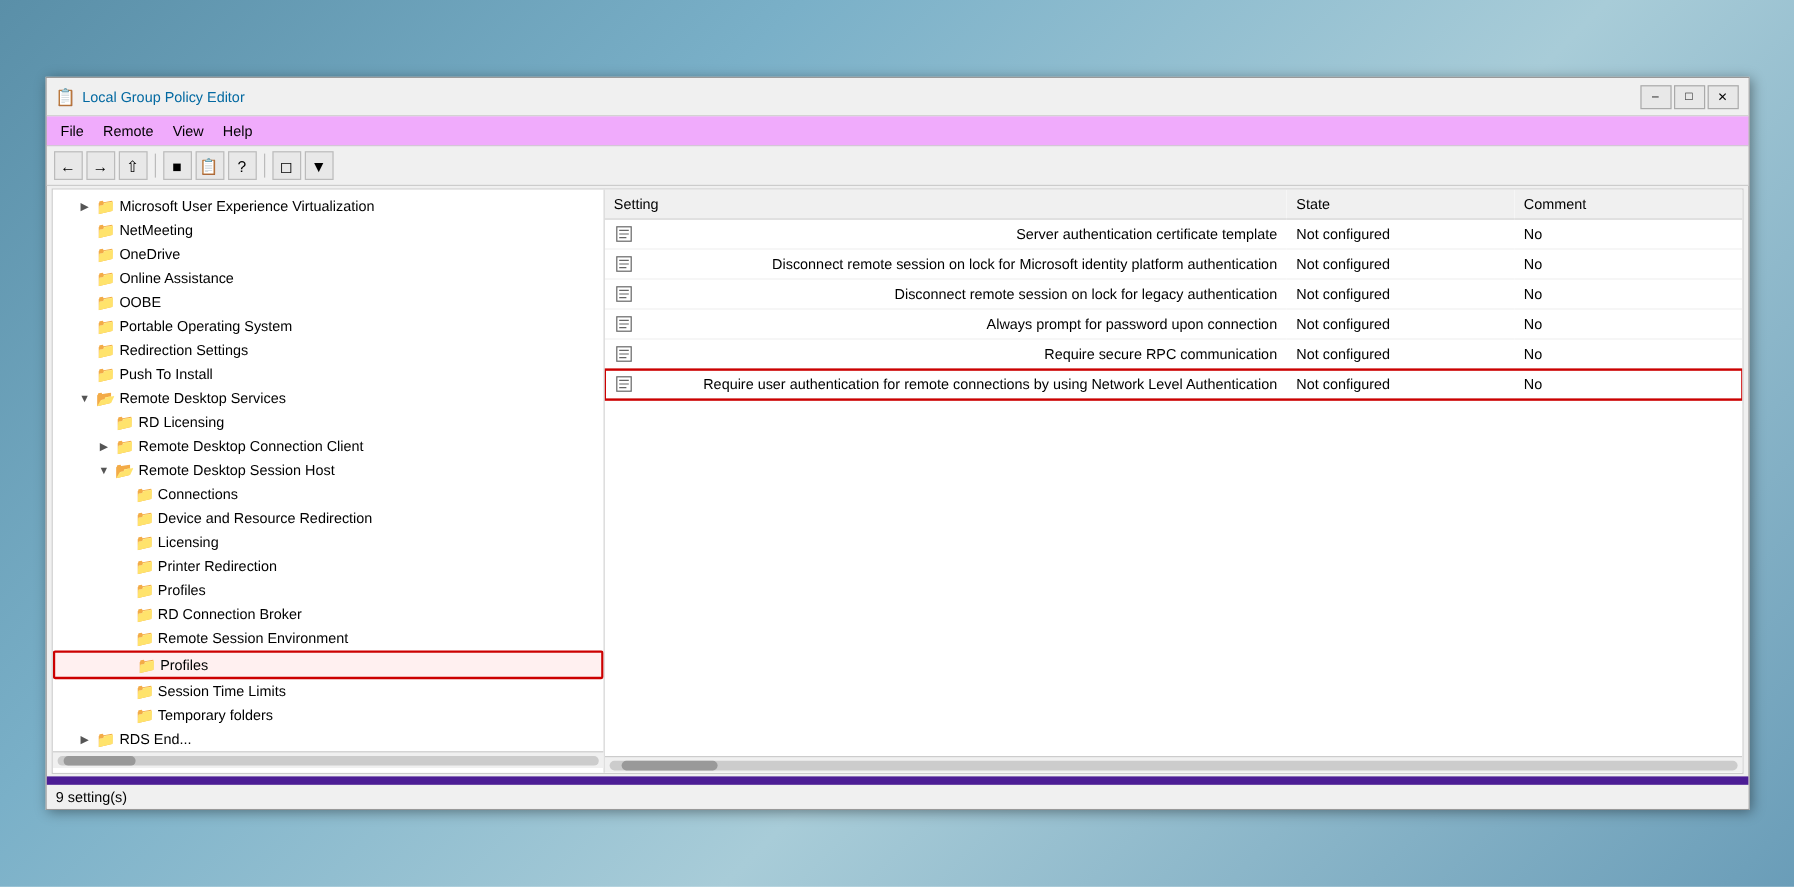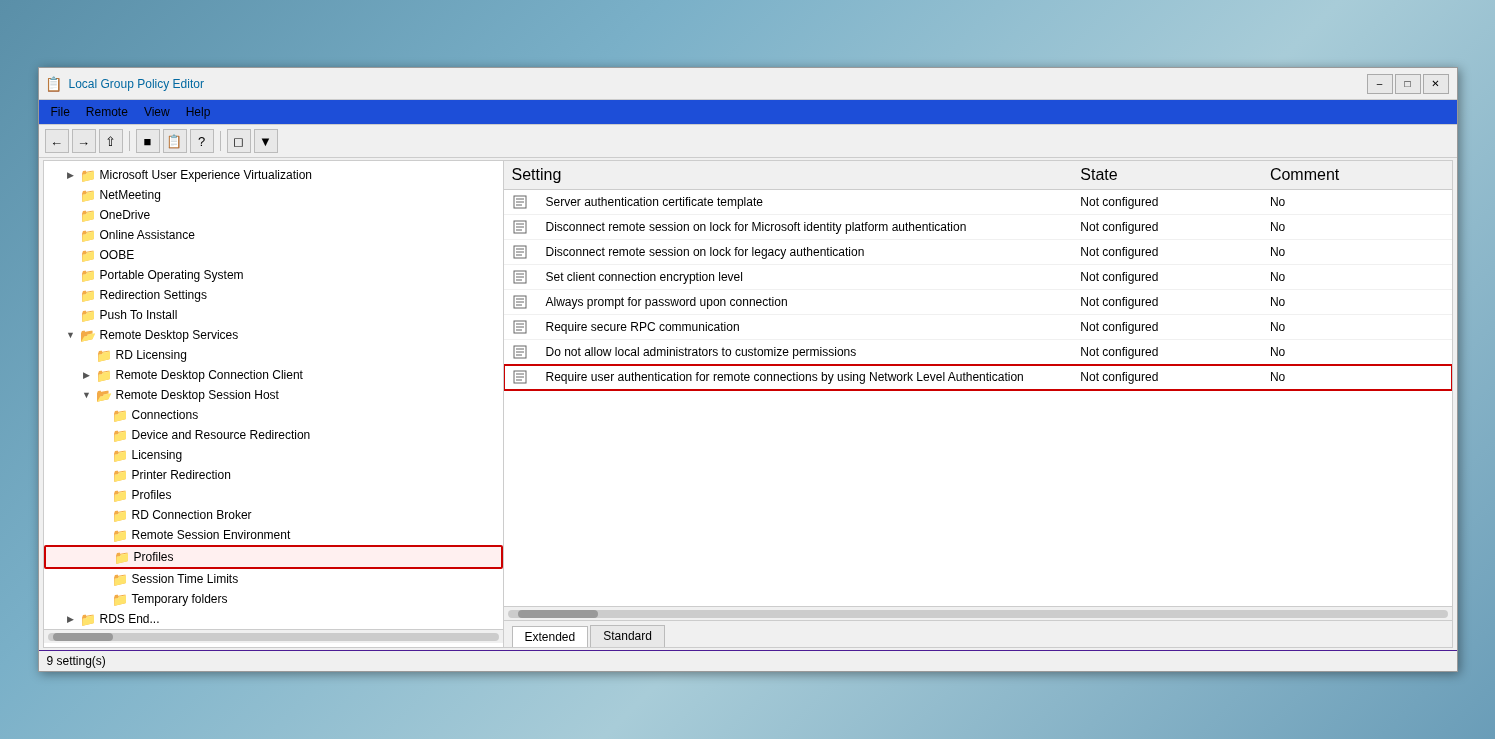--- a/index.html
+++ b/index.html
@@ -57,21 +57,21 @@
       border: 1px solid #aaa;
       background: #e8e8e8;
       cursor: pointer;
       display: flex;
       align-items: center;
       justify-content: center;
       font-size: 10px;
     }
     .menu-bar {
       display: flex;
-      background: #1d4ed8;
+      background: #f0abfc;
       border-bottom: 1px solid #ccc;
       padding: 2px 4px;
     }
     .menu-item {
       padding: 3px 8px;
       cursor: pointer;
       font-size: 12px;
     }
     .toolbar {
       display: flex;
@@ -157,37 +157,38 @@
     }
     table {
       width: 100%;
       border-collapse: collapse;
     }
     thead th {
       background: #f0f0f0;
       border-bottom: 1px solid #ccc;
       padding: 5px 8px;
       text-align: left;
-      font-size: 16px;
+      font-size: 12px;
       font-weight: normal;
       position: sticky;
       top: 0;
       z-index: 1;
     }
     tbody tr {
       border-bottom: 1px solid #f0f0f0;
     }
     tbody td {
       padding: 4px 8px;
       font-size: 12px;
     }
     .setting-cell {
       display: flex;
       align-items: center;
       gap: 18px;
+      justify-content: space-between;
     }
     .setting-icon {
       width: 16px;
       height: 16px;
       display: inline-flex;
       align-items: center;
       justify-content: center;
       font-size: 11px;
       flex-shrink: 0;
     }
@@ -231,21 +232,21 @@
       width: 80px;
       height: 8px;
       background: #999;
       border-radius: 4px;
       position: absolute;
       left: 10px;
     }
     .status-bar {
       padding: 3px 8px;
       background: #f0f0f0;
-      border-top: 1px solid #4c1d95;
+      border-top: 7px solid #4c1d95;
       font-size: 12px;
       color: #000;
     }
     .indent-1 { padding-left: 20px; }
     .indent-2 { padding-left: 36px; }
     .indent-3 { padding-left: 52px; }
   </style>
 </head>
 <body>
 
@@ -498,72 +499,38 @@
                 <td>
                   <div class="setting-cell">
                     <span class="setting-icon">
                       <svg width="14" height="14" viewBox="0 0 14 14">
                         <rect x="1" y="1" width="12" height="12" fill="none" stroke="#666" stroke-width="1"></rect>
                         <line x1="3" y1="4" x2="11" y2="4" stroke="#666" stroke-width="1"></line>
                         <line x1="3" y1="7" x2="11" y2="7" stroke="#666" stroke-width="1"></line>
                         <line x1="3" y1="10" x2="9" y2="10" stroke="#666" stroke-width="1"></line>
                       </svg>
                     </span>
-                    <span>Set client connection encryption level</span>
-                  </div>
-                </td>
-                <td>Not configured</td>
-                <td>No</td>
-              </tr>
-              <tr>
-                <td>
-                  <div class="setting-cell">
-                    <span class="setting-icon">
-                      <svg width="14" height="14" viewBox="0 0 14 14">
-                        <rect x="1" y="1" width="12" height="12" fill="none" stroke="#666" stroke-width="1"></rect>
-                        <line x1="3" y1="4" x2="11" y2="4" stroke="#666" stroke-width="1"></line>
-                        <line x1="3" y1="7" x2="11" y2="7" stroke="#666" stroke-width="1"></line>
-                        <line x1="3" y1="10" x2="9" y2="10" stroke="#666" stroke-width="1"></line>
-                      </svg>
-                    </span>
                     <span>Always prompt for password upon connection</span>
                   </div>
                 </td>
                 <td>Not configured</td>
                 <td>No</td>
               </tr>
               <tr>
                 <td>
                   <div class="setting-cell">
                     <span class="setting-icon">
                       <svg width="14" height="14" viewBox="0 0 14 14">
                         <rect x="1" y="1" width="12" height="12" fill="none" stroke="#666" stroke-width="1"></rect>
                         <line x1="3" y1="4" x2="11" y2="4" stroke="#666" stroke-width="1"></line>
                         <line x1="3" y1="7" x2="11" y2="7" stroke="#666" stroke-width="1"></line>
                         <line x1="3" y1="10" x2="9" y2="10" stroke="#666" stroke-width="1"></line>
                       </svg>
                     </span>
                     <span>Require secure RPC communication</span>
-                  </div>
-                </td>
-                <td>Not configured</td>
-                <td>No</td>
-              </tr>
-              <tr>
-                <td>
-                  <div class="setting-cell">
-                    <span class="setting-icon">
-                      <svg width="14" height="14" viewBox="0 0 14 14">
-                        <rect x="1" y="1" width="12" height="12" fill="none" stroke="#666" stroke-width="1"></rect>
-                        <line x1="3" y1="4" x2="11" y2="4" stroke="#666" stroke-width="1"></line>
-                        <line x1="3" y1="7" x2="11" y2="7" stroke="#666" stroke-width="1"></line>
-                        <line x1="3" y1="10" x2="9" y2="10" stroke="#666" stroke-width="1"></line>
-                      </svg>
-                    </span>
-                    <span>Do not allow local administrators to customize permissions</span>
                   </div>
                 </td>
                 <td>Not configured</td>
                 <td>No</td>
               </tr>
               <tr style="outline: rgb(204, 0, 0) solid 2px; outline-offset: -1px;">
                 <td>
                   <div class="setting-cell">
                     <span class="setting-icon">
                       <svg width="14" height="14" viewBox="0 0 14 14">
@@ -582,23 +549,19 @@
             </tbody>
         </table>
       </div>
 
       <div class="h-scrollbar">
         <div class="h-scroll-track">
           <div class="h-scroll-thumb"></div>
         </div>
       </div>
 
-      <div class="bottom-tabs">
-        <div class="tab active">Extended</div>
-        <div class="tab">Standard</div>
-      </div>
     </div>
   </div>
 
   <div class="status-bar">
     <span>9 setting(s)</span>
   </div>
 </div>
 
 </body></html>

